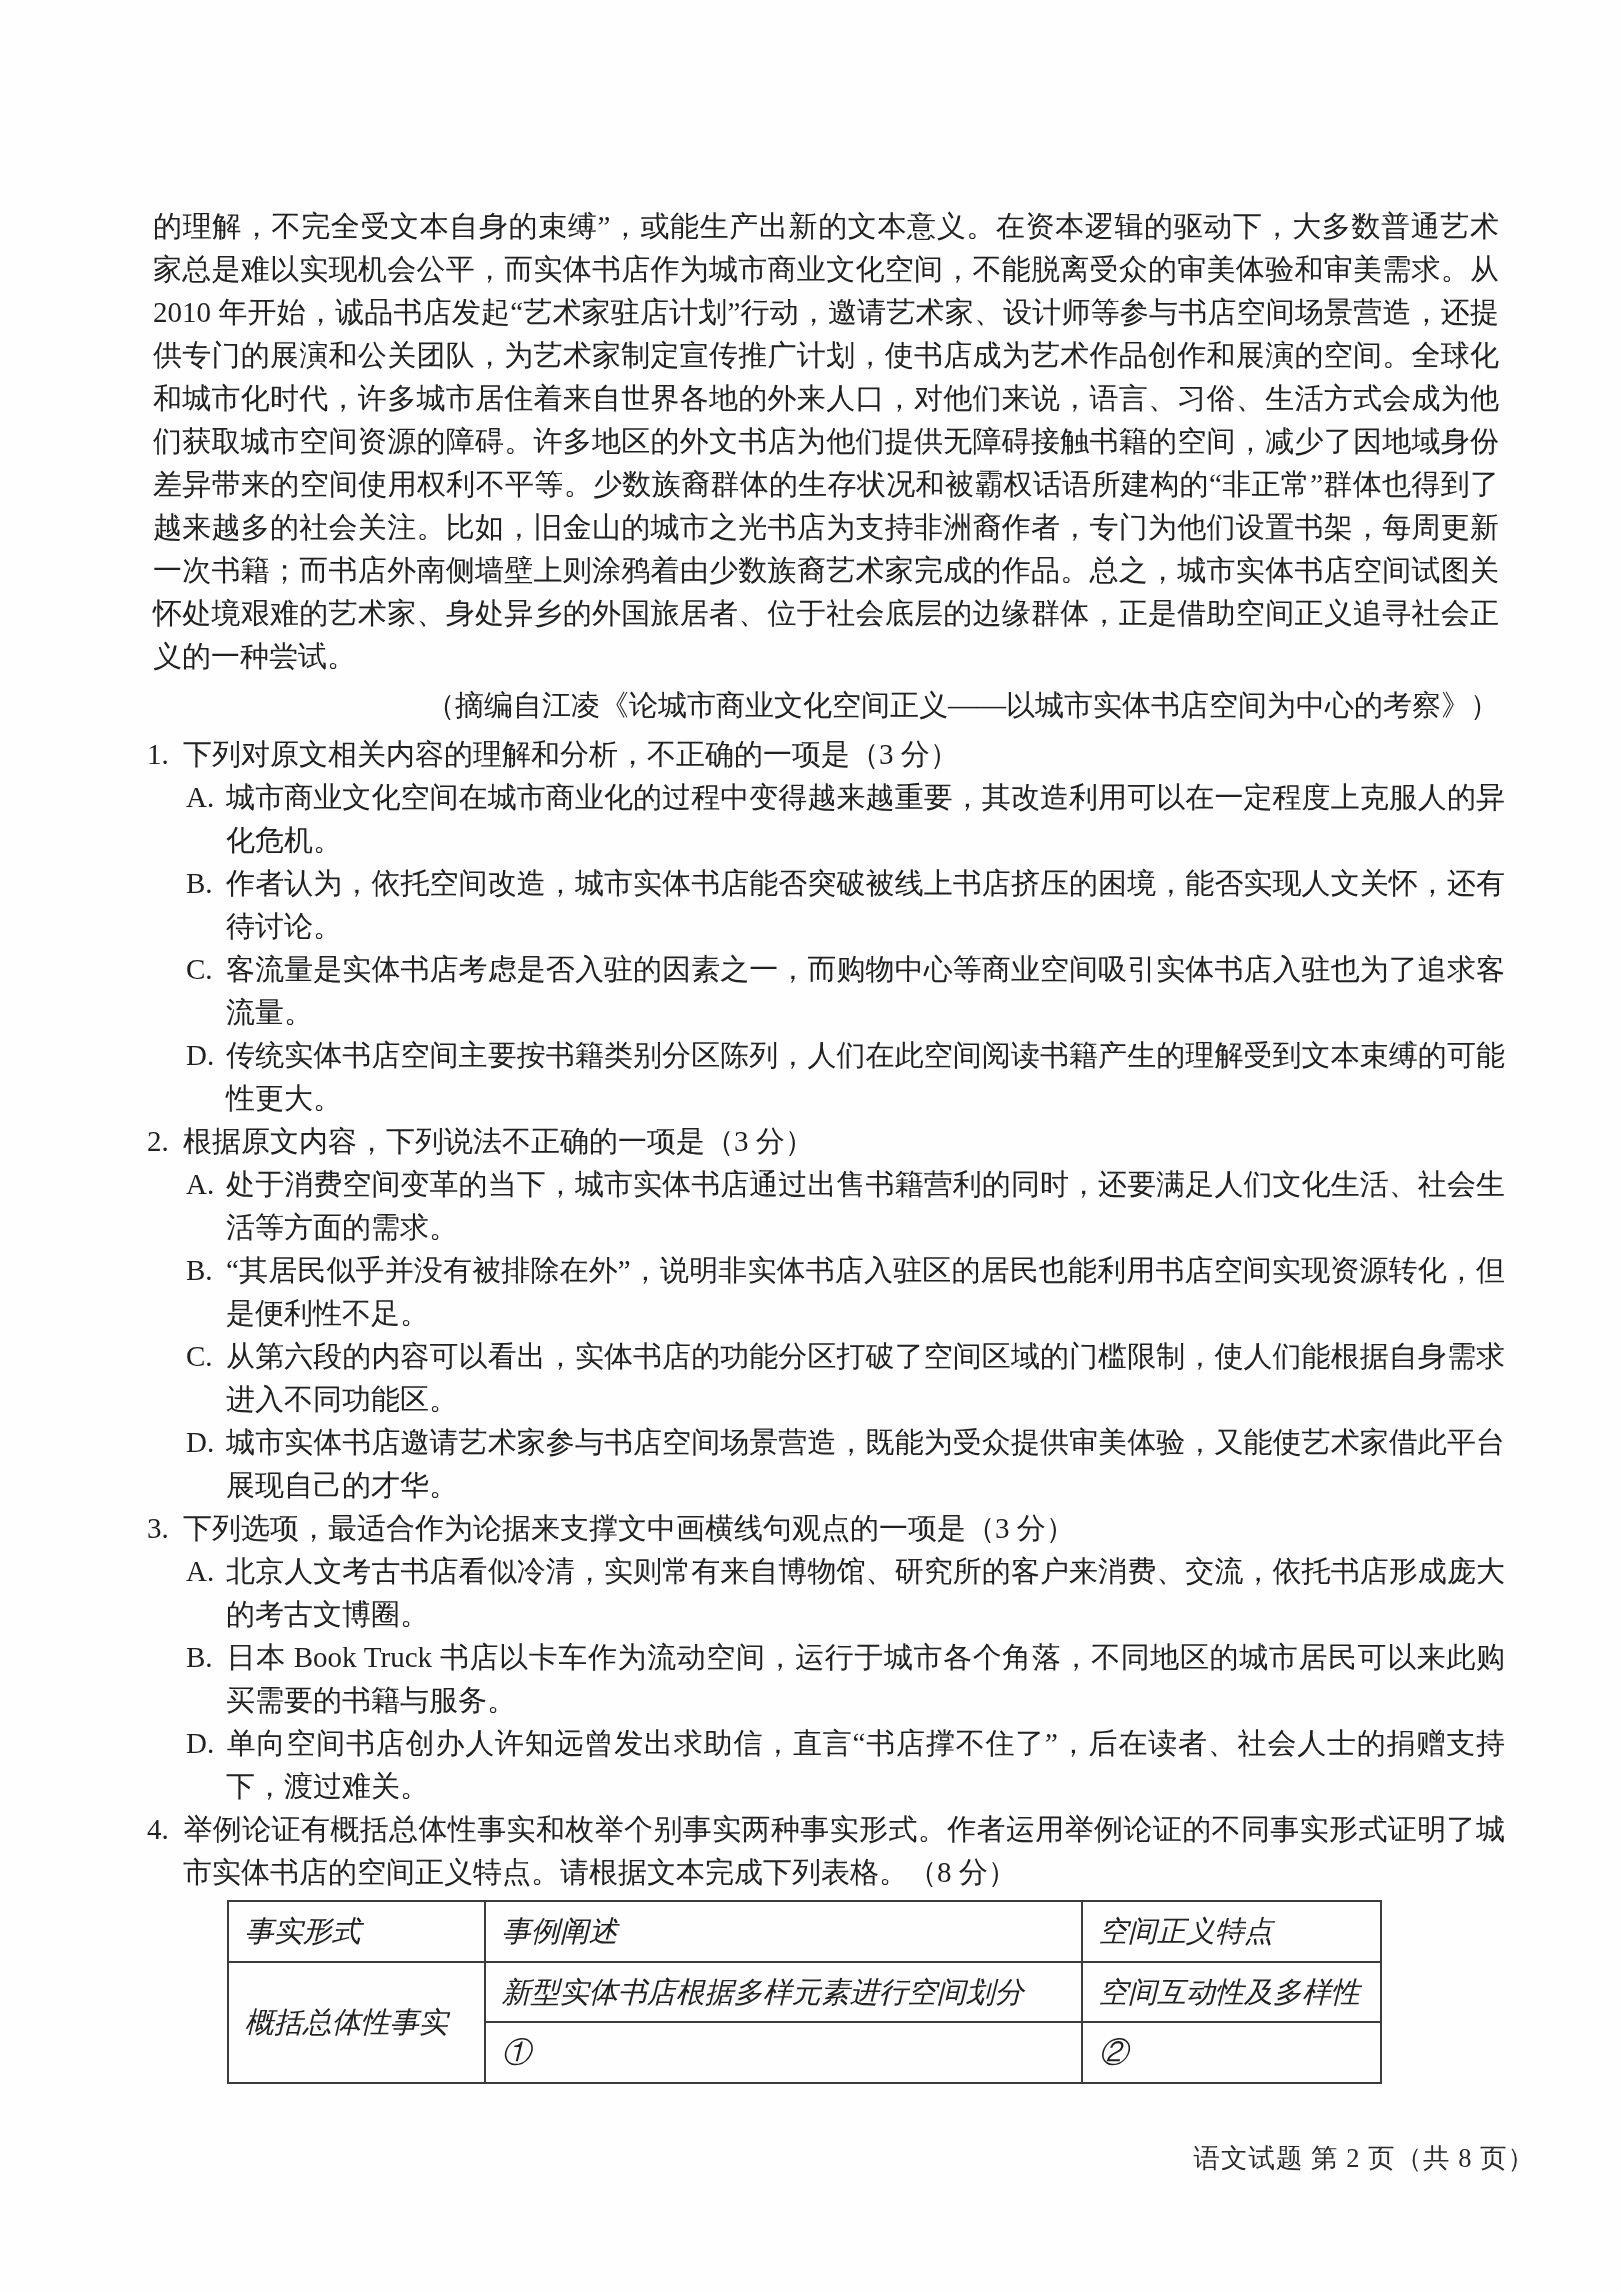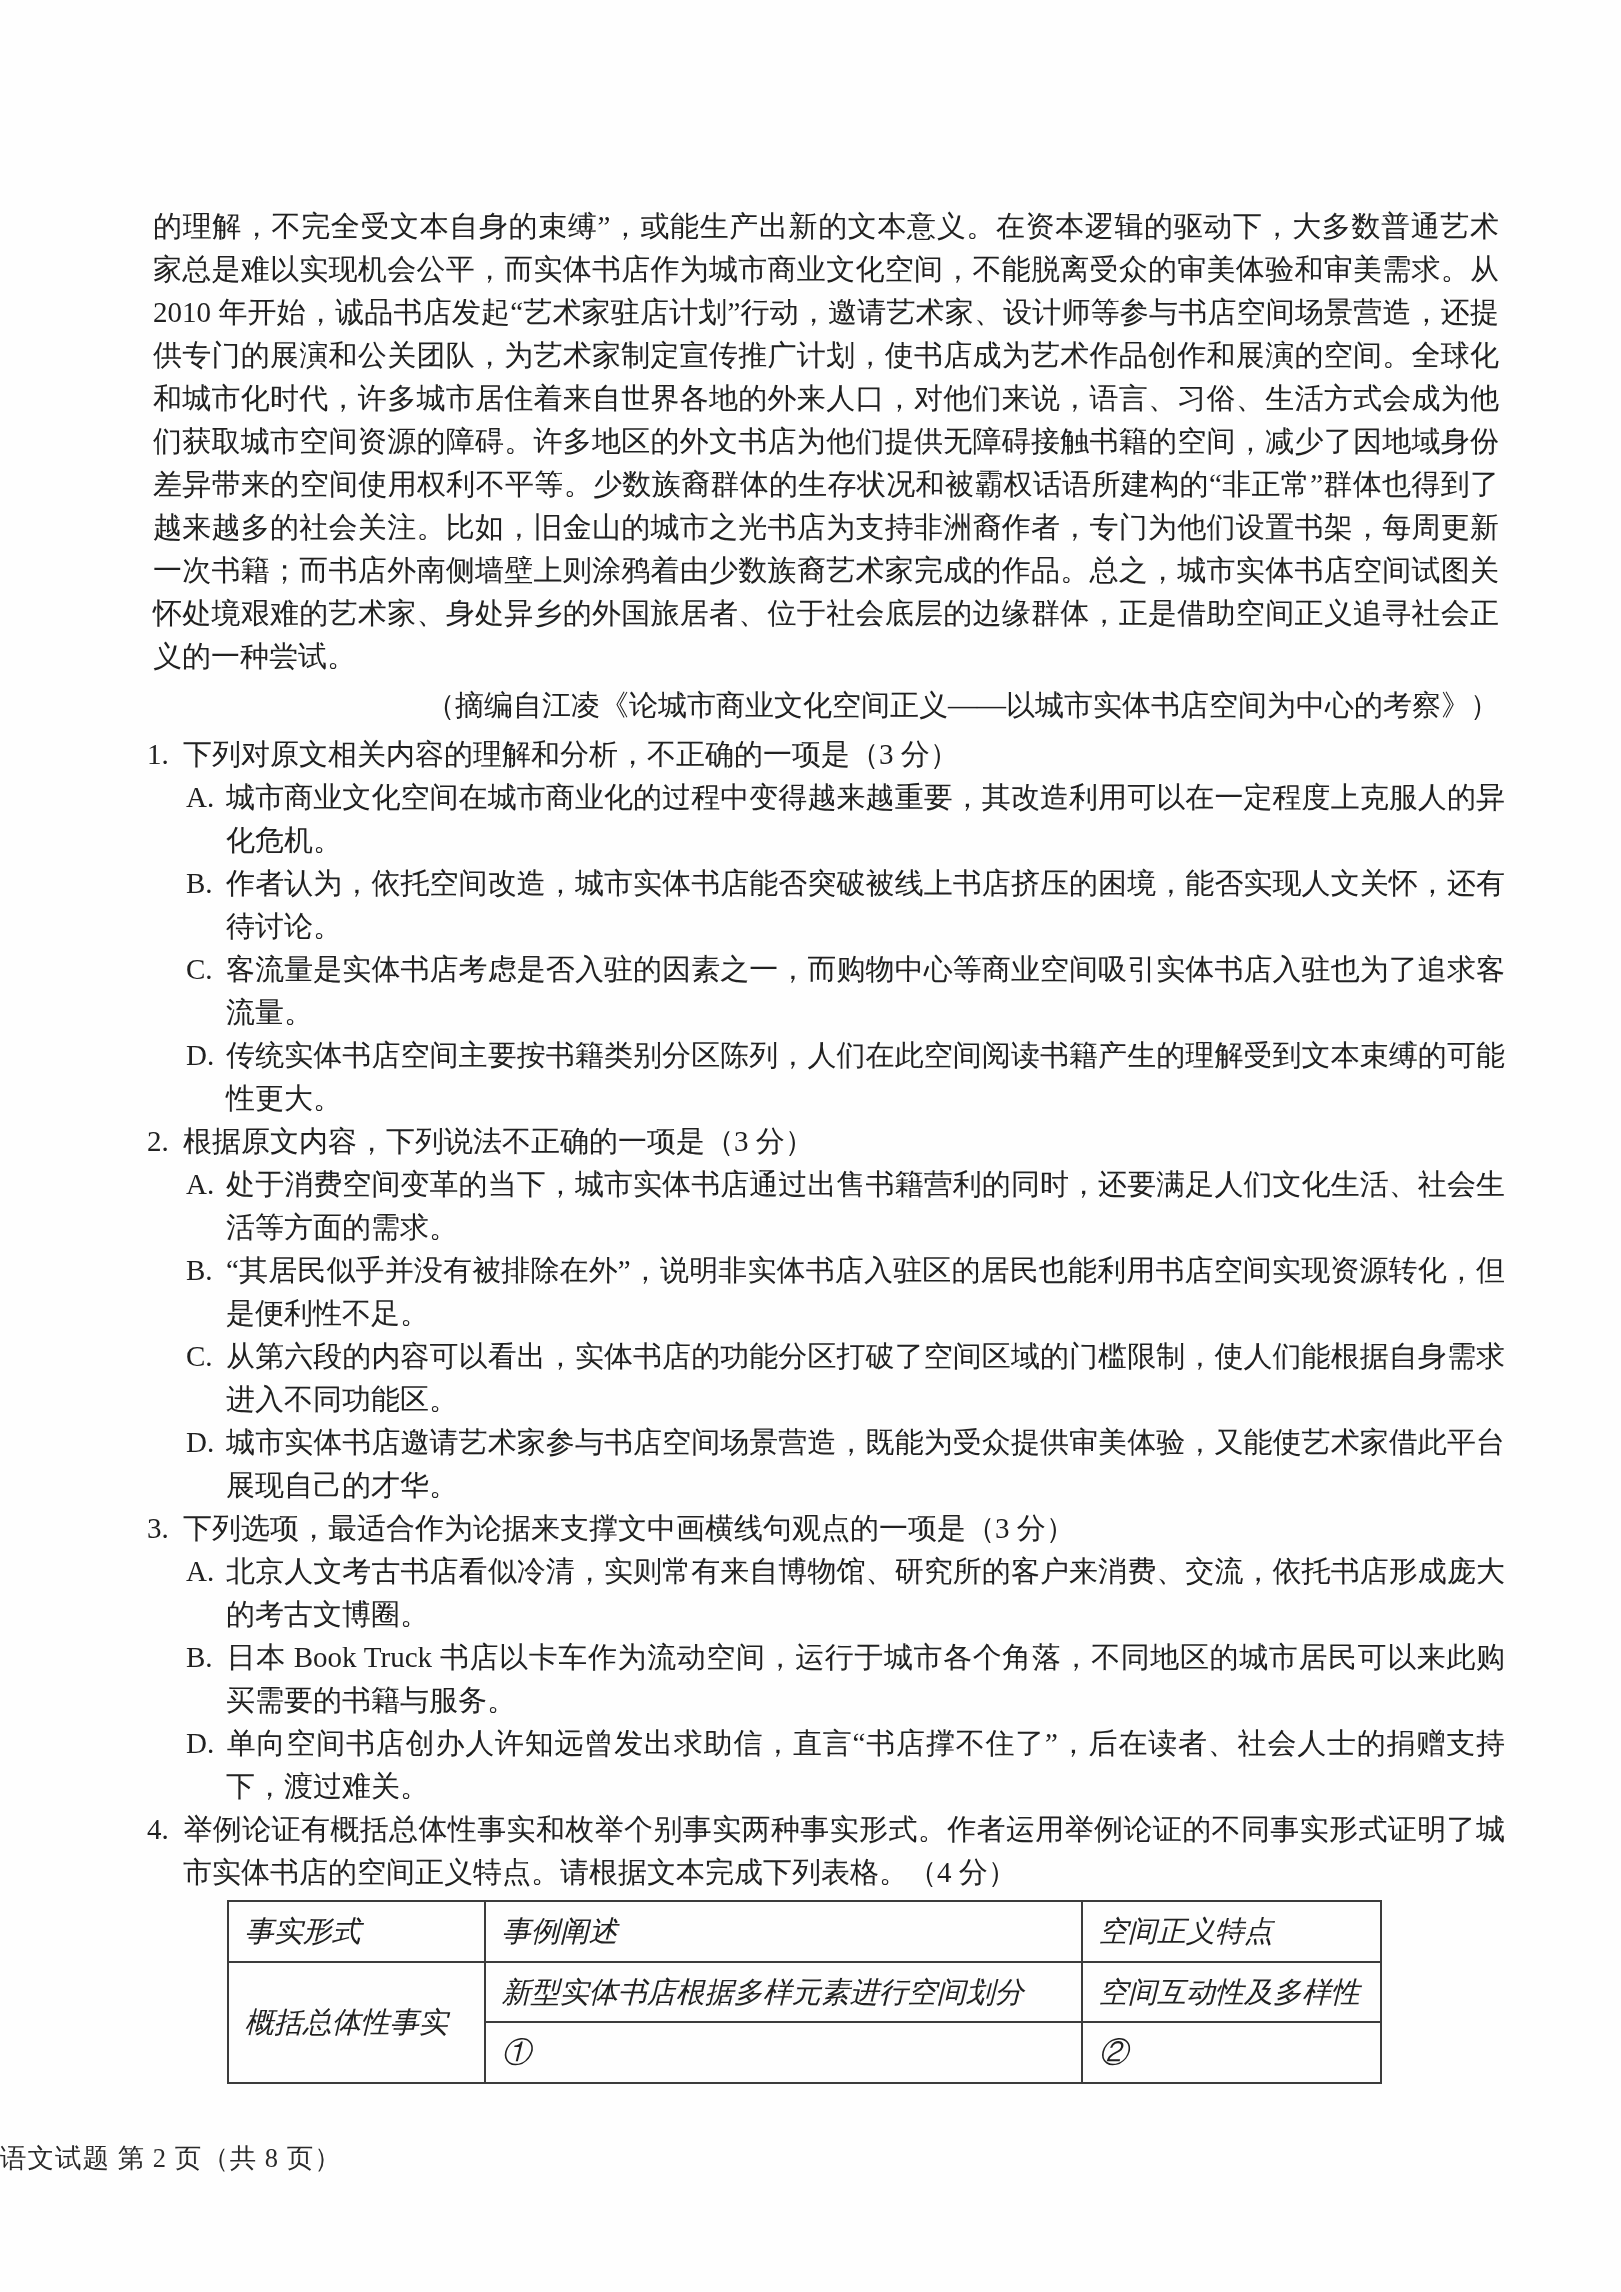--- a/index.html
+++ b/index.html
@@ -45,21 +45,21 @@
     font-style: italic;
   }
   .col-1 { width: 22.3%; }
   .col-2 { width: 51.8%; }
   .col-3 { width: 25.9%; }
   .footer {
     position: absolute;
     top: 2140px;
     left: 0;
     width: 1535px; 
-    text-align: left;
+    text-align: right;
     font-size: 26.5px;
     letter-spacing: 1px;
     color: #2a2a2a;
   }
 </style>
 </head>
 <body>
 
 <div class="page">
   <div class="content">
@@ -86,21 +86,21 @@
     </div>
 
     <div class="question">
       <div class="q-stem"><span class="q-num">3.</span><span class="q-text">下列选项，最适合作为论据来支撑文中画横线句观点的一项是（3 分）</span></div>
       <div class="option"><span class="opt-label">A.</span><span class="opt-text">北京人文考古书店看似冷清，实则常有来自博物馆、研究所的客户来消费、交流，依托书店形成庞大的考古文博圈。</span></div>
       <div class="option"><span class="opt-label">B.</span><span class="opt-text">日本 Book Truck 书店以卡车作为流动空间，运行于城市各个角落，不同地区的城市居民可以来此购买需要的书籍与服务。</span></div>
       <div class="option"><span class="opt-label">D.</span><span class="opt-text">单向空间书店创办人许知远曾发出求助信，直言“书店撑不住了”，后在读者、社会人士的捐赠支持下，渡过难关。</span></div>
     </div>
 
     <div class="question">
-      <div class="q-stem"><span class="q-num">4.</span><span class="q-text">举例论证有概括总体性事实和枚举个别事实两种事实形式。作者运用举例论证的不同事实形式证明了城市实体书店的空间正义特点。请根据文本完成下列表格。（4 分）</span></div>
+      <div class="q-stem"><span class="q-num">4.</span><span class="q-text">举例论证有概括总体性事实和枚举个别事实两种事实形式。作者运用举例论证的不同事实形式证明了城市实体书店的空间正义特点。请根据文本完成下列表格。（8 分）</span></div>
 
       <table class="q4-table">
         <colgroup>
           <col class="col-1">
             <col class="col-2">
             <col class="col-3">
         </colgroup>
         <tbody>
           <tr>
             <td>事实形式</td>

